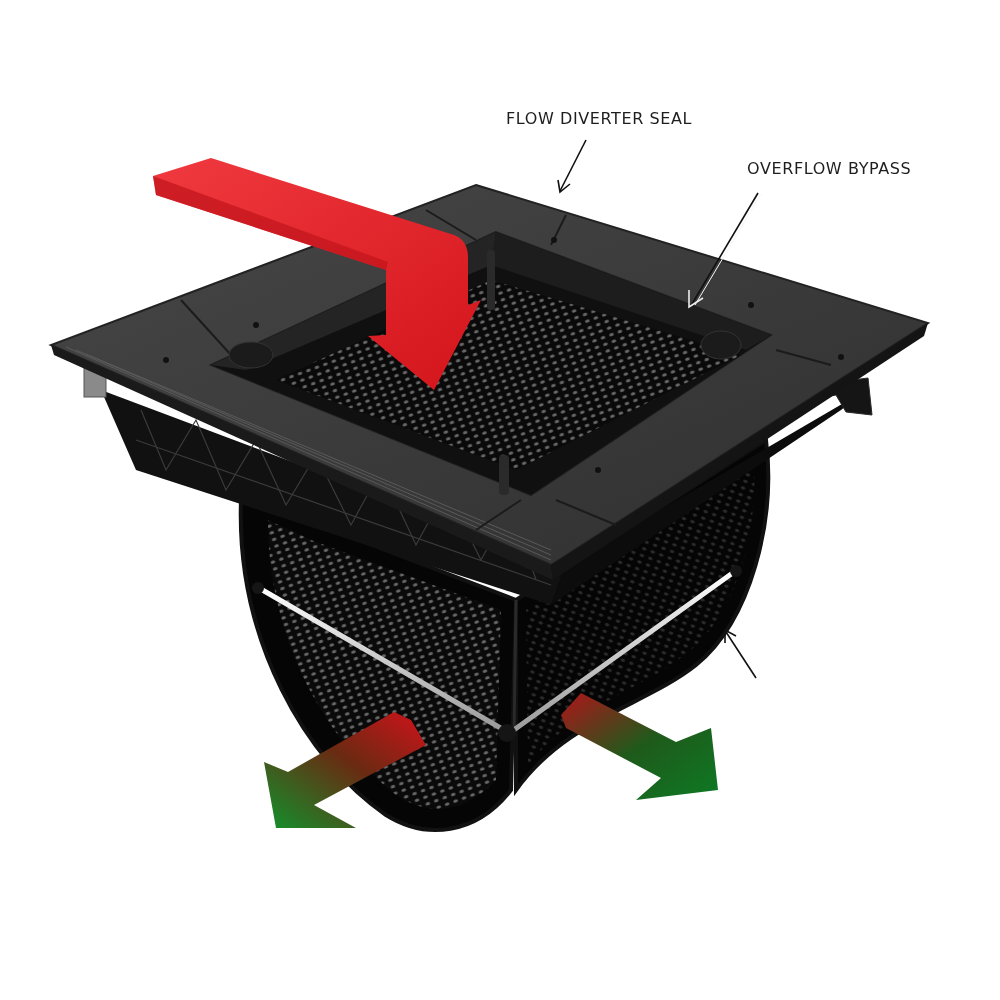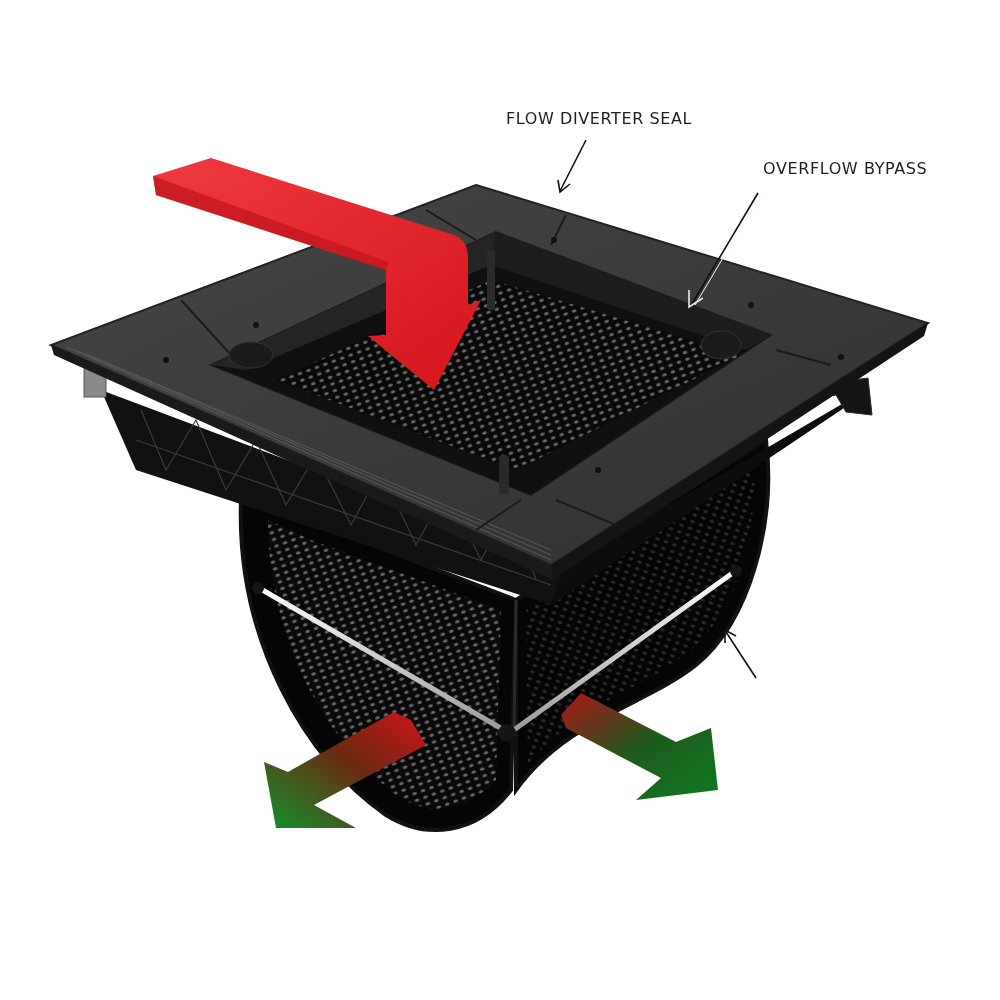--- a/index.html
+++ b/index.html
@@ -155,16 +155,16 @@
         <line x1="750" y1="678" x2="720" y2="632"></line>
         <polyline points="719,643 719,630 730,636"></polyline>
       </g>
     </g>
   </svg>
 
   
   <div class="callout-label" style="left:500px; top:107px;">
     <span>FLOW DIVERTER SEAL</span>
   </div>
-  <div class="callout-label" style="left:741px; top:157px;margin-left:16px;">
+  <div class="callout-label" style="left:741px; top:157px;">
     <span>OVERFLOW BYPASS</span>
   </div>
 </div>
 
 </body></html>

